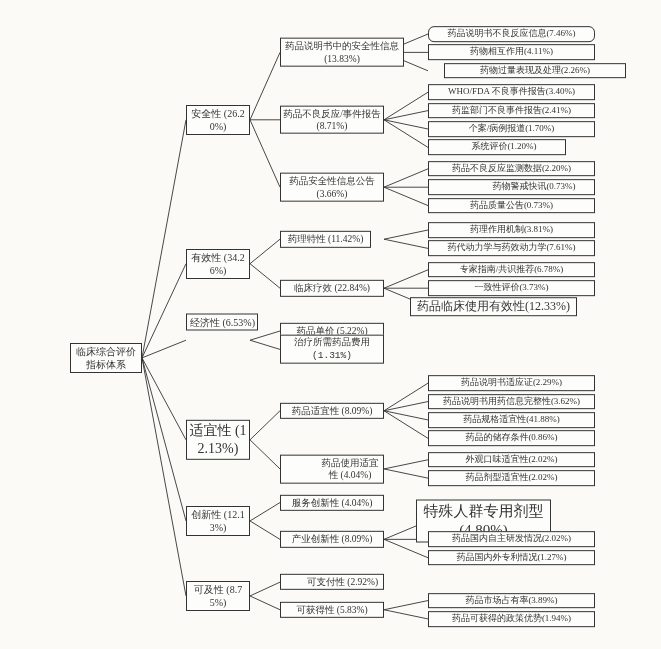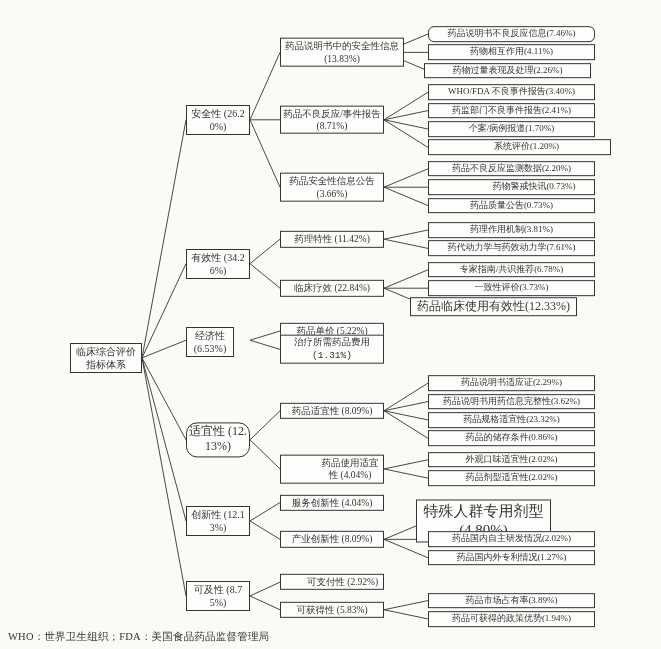--- a/index.html
+++ b/index.html
@@ -87,56 +87,55 @@
       <line x1="250" y1="595.9499999999998" x2="280" y2="609.7499999999998" stroke="#333333" stroke-width="0.9"></line>
       <line x1="384" y1="609.7499999999998" x2="428" y2="600.5499999999997" stroke="#333333" stroke-width="0.9"></line>
       <line x1="384" y1="609.7499999999998" x2="428" y2="618.9499999999997" stroke="#333333" stroke-width="0.9"></line>
     </svg>
   <div id="nodes">
       <div class="node" style="left: 70px; top: 357.875px; width: 72px; font-size: 10px;">临床综合评价指标体系</div>
       <div class="node" style="left: 186px; top: 119.8px; width: 64px; font-size: 10px;">安全性 (26.20%)</div>
       <div class="node" style="left: 280px; top: 52.4px; width: 124px; font-size: 9.5px;">药品说明书中的安全性信息 (13.83%)</div>
       <div class="node" style="left: 428px; top: 34px; width: 167px; font-size: 9px; border-radius: 6px;">药品说明书不良反应信息(7.46%)</div>
       <div class="node" style="left: 428px; top: 52.4px; width: 167px; font-size: 9px;">药物相互作用(4.11%)</div>
-      <div class="node" style="left: 424px; top: 70.8px; width: 167px; font-size: 9px;">药物过量表现及处理(2.26%)</div>
+      <div class="node" style="left: 444px; top: 70.8px; width: 182px; font-size: 9px;">药物过量表现及处理(2.26%)</div>
       <div class="node" style="left: 280px; top: 119.8px; width: 104px; font-size: 9.5px;">药品不良反应/事件报告 (8.71%)</div>
       <div class="node" style="left: 428px; top: 92.2px; width: 167px; font-size: 9px;">WHO/FDA 不良事件报告(3.40%)</div>
       <div class="node" style="left: 428px; top: 110.6px; width: 167px; font-size: 9px;">药监部门不良事件报告(2.41%)</div>
       <div class="node" style="left: 428px; top: 129px; width: 167px; font-size: 9px;">个案/病例报道(1.70%)</div>
-      <div class="node" style="left: 428px; top: 147.4px; width: 183px; font-size: 9px; padding-left: 16px;">系统评价(1.20%)</div>
+      <div class="node" style="left: 428px; top: 147.4px; width: 138px; font-size: 9px; padding-left: 16px;">系统评价(1.20%)</div>
       <div class="node" style="left: 280px; top: 187.2px; width: 104px; font-size: 9.5px;">药品安全性信息公告 (3.66%)</div>
       <div class="node" style="left: 428px; top: 168.8px; width: 167px; font-size: 9px;">药品不良反应监测数据(2.20%)</div>
       <div class="node" style="left: 428px; top: 187.2px; width: 167px; font-size: 9px; padding-left: 47px;">药物警戒快讯(0.73%)</div>
       <div class="node" style="left: 428px; top: 205.6px; width: 167px; font-size: 9px;">药品质量公告(0.73%)</div>
       <div class="node" style="left: 186px; top: 263.7px; width: 64px; font-size: 10px;">有效性 (34.26%)</div>
-      <div class="node" style="left: 280px; top: 239.2px; width: 104px; font-size: 9.5px;">药理特性 (11.42%)</div>
+      <div class="node" style="left: 280px; top: 239.2px; width: 91px; font-size: 9.5px;">药理特性 (11.42%)</div>
       <div class="node" style="left: 428px; top: 230px; width: 167px; font-size: 9px;">药理作用机制(3.81%)</div>
       <div class="node" style="left: 428px; top: 248.4px; width: 167px; font-size: 9px;">药代动力学与药效动力学(7.61%)</div>
       <div class="node" style="left: 280px; top: 288.2px; width: 104px; font-size: 9.5px;">临床疗效 (22.84%)</div>
       <div class="node" style="left: 428px; top: 269.8px; width: 167px; font-size: 9px;">专家指南/共识推荐(6.78%)</div>
       <div class="node" style="left: 428px; top: 288.2px; width: 167px; font-size: 9px;">一致性评价(3.73%)</div>
       <div class="node" style="left: 410px; top: 306.6px; width: 167px; font-size: 12px;">药品临床使用有效性(12.33%)</div>
-      <div class="node" style="left: 186px; top: 342px; width: 48px; font-size: 10px;">经济性 (6.53%)</div>
+      <div class="node" style="left: 186px; top: 322px; width: 72px; font-size: 10px; text-align: right;">经济性 (6.53%)</div>
       <div class="node" style="left: 280px; top: 331px; width: 104px; font-size: 9.5px;">药品单价 (5.22%)</div>
       <div class="node" style="left: 280px; top: 349.4px; width: 104px; font-size: 9.5px; font-family: Liberation Mono, monospace;">治疗所需药品费用 (1.31%)</div>
-      <div class="node" style="left: 186px; top: 439.85px; width: 64px; font-size: 12px; border-radius: 11px;">适宜性 (12.13%)</div>
+      <div class="node" style="left: 186px; top: 439.85px; width: 64px; font-size: 14px;">适宜性 (12.13%)</div>
       <div class="node" style="left: 280px; top: 410.75px; width: 104px; font-size: 9.5px;">药品适宜性 (8.09%)</div>
       <div class="node" style="left: 428px; top: 383.15px; width: 167px; font-size: 9px;">药品说明书适应证(2.29%)</div>
       <div class="node" style="left: 428px; top: 401.55px; width: 167px; font-size: 9px;">药品说明书用药信息完整性(3.62%)</div>
-      <div class="node" style="left: 428px; top: 419.95px; width: 167px; font-size: 9px;">药品规格适宜性(23.32%)</div>
+      <div class="node" style="left: 428px; top: 419.95px; width: 167px; font-size: 9px;">药品规格适宜性(41.88%)</div>
       <div class="node" style="left: 428px; top: 438.35px; width: 167px; font-size: 9px;">药品的储存条件(0.86%)</div>
       <div class="node" style="left: 280px; top: 468.95px; width: 104px; font-size: 9.5px; padding-left: 38px;">药品使用适宜性 (4.04%)</div>
       <div class="node" style="left: 428px; top: 459.75px; width: 167px; font-size: 9px;">外观口味适宜性(2.02%)</div>
       <div class="node" style="left: 428px; top: 478.15px; width: 167px; font-size: 9px;">药品剂型适宜性(2.02%)</div>
       <div class="node" style="left: 186px; top: 520.95px; width: 64px; font-size: 10px;">创新性 (12.13%)</div>
       <div class="node" style="left: 280px; top: 502.55px; width: 104px; font-size: 9.5px;">服务创新性 (4.04%)</div>
       <div class="node" style="left: 280px; top: 539.35px; width: 104px; font-size: 9.5px;">产业创新性 (8.09%)</div>
       <div class="node" style="left: 416px; top: 520.95px; width: 135px; font-size: 15px;">特殊人群专用剂型(4.80%)</div>
       <div class="node" style="left: 428px; top: 539.35px; width: 167px; font-size: 9px;">药品国内自主研发情况(2.02%)</div>
       <div class="node" style="left: 428px; top: 557.75px; width: 167px; font-size: 9px;">药品国内外专利情况(1.27%)</div>
       <div class="node" style="left: 186px; top: 595.95px; width: 64px; font-size: 10px;">可及性 (8.75%)</div>
       <div class="node" style="left: 280px; top: 582.15px; width: 104px; font-size: 9.5px; padding-left: 23px;">可支付性 (2.92%)</div>
       <div class="node" style="left: 280px; top: 609.75px; width: 104px; font-size: 9.5px;">可获得性 (5.83%)</div>
       <div class="node" style="left: 428px; top: 600.55px; width: 167px; font-size: 9px;">药品市场占有率(3.89%)</div>
       <div class="node" style="left: 428px; top: 618.95px; width: 167px; font-size: 9px;">药品可获得的政策优势(1.94%)</div>
     </div>
-  <div class="footer">WHO：世界卫生组织；FDA：美国食品药品监督管理局</div>
 </div>
 
 </body></html>

